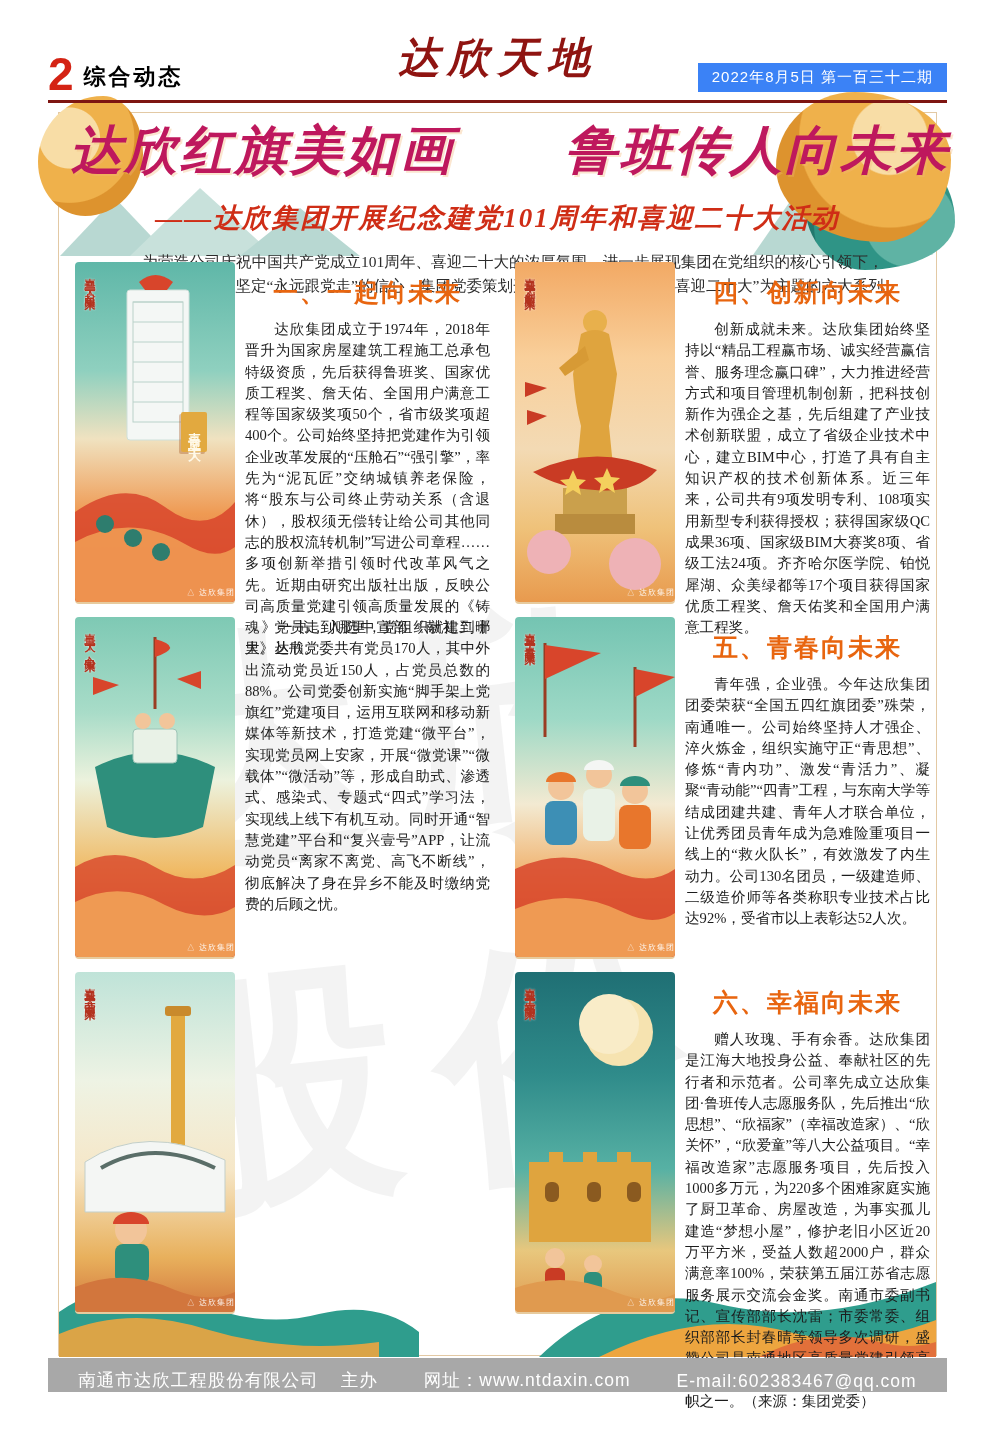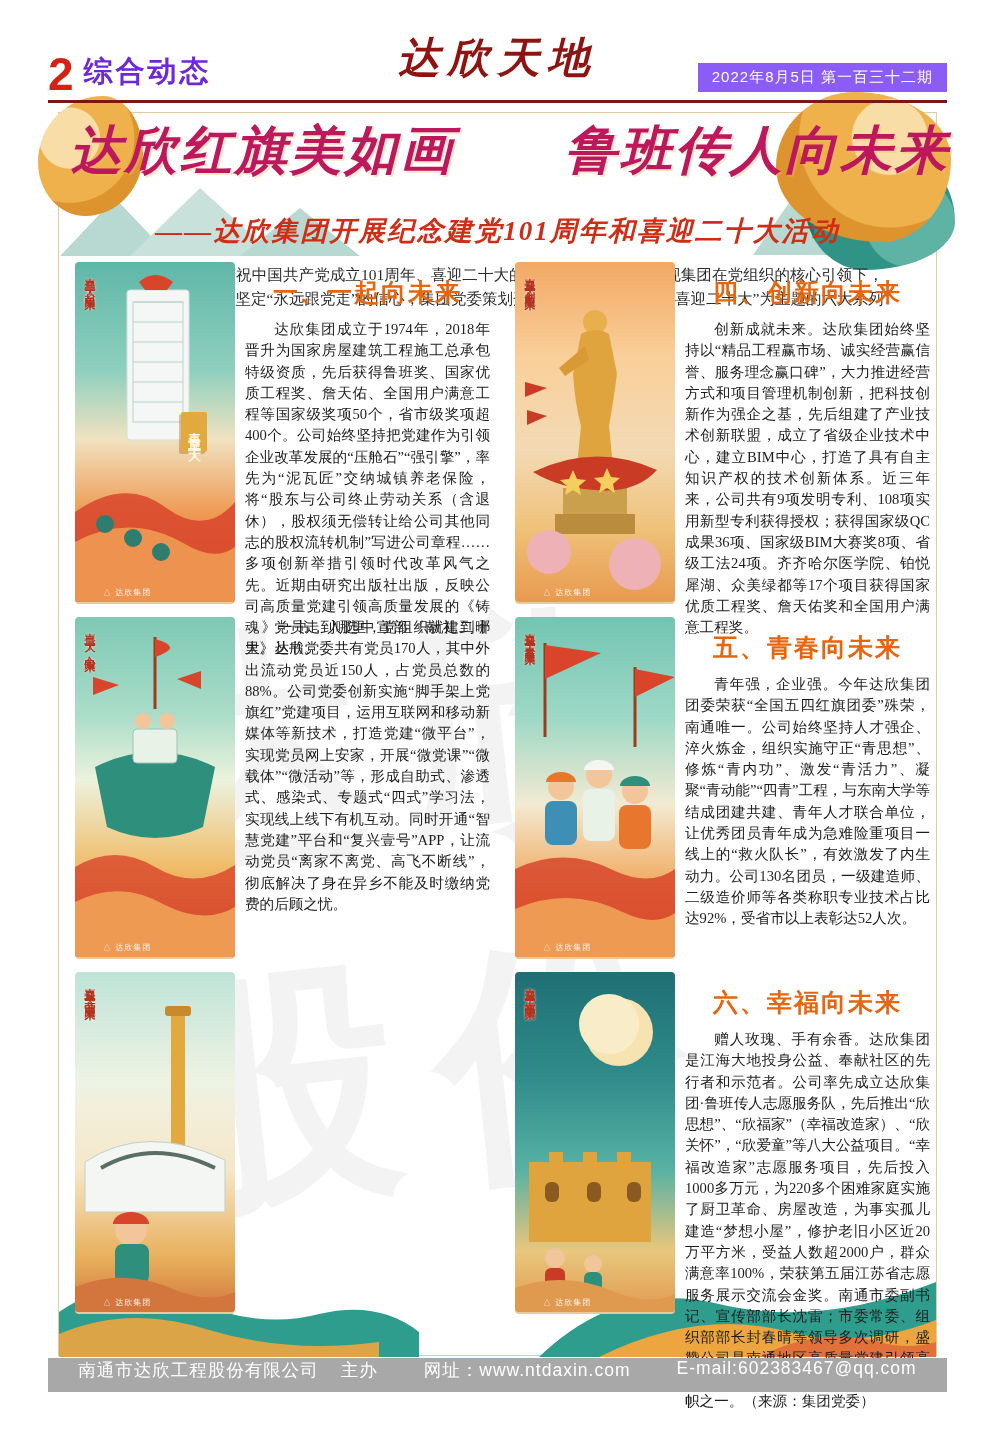--- a/index.html
+++ b/index.html
@@ -4,23 +4,23 @@
 <style>
   * { margin:0; padding:0; box-sizing:border-box; }
   html,body { background:#ffffff; }
   body { font-family:"Liberation Serif", serif; }
   .page { position:relative; width:995px; height:1437px; background:#fff; overflow:hidden; margin:0 auto; }
 
   
   .header { position:absolute; top:52px; left:48px; right:48px; height:46px; z-index:6; }
   .pageno-group { position:absolute; left:0; bottom:4px; display:flex; align-items:flex-end; gap:10px; }
   .pageno { font-family:"Liberation Sans",sans-serif; font-weight:bold; font-size:46px; line-height:0.85; color:#d42314; }
-  .section-name { font-family:"Liberation Sans",sans-serif; font-weight:bold; font-size:29px; color:#6d28d9; letter-spacing:3px; padding-bottom:2px; }
+  .section-name { font-family:"Liberation Sans",sans-serif; font-weight:bold; font-size:22px; color:#000000; letter-spacing:3px; padding-bottom:2px; }
   .masthead { position:absolute; left:50%; transform:translateX(-50%); bottom:12px; font-size:42px; font-weight:bold; font-style:italic; color:#8f1411; letter-spacing:8px; }
-  .issue-box { position:absolute; right:0; bottom:6px; background:#8b5cf6; color:#fff; font-family:"Liberation Sans",sans-serif; font-size:15px; padding:5px 14px; letter-spacing:1px; }
+  .issue-box { position:absolute; right:0; bottom:6px; background:#3b82f6; color:#fff; font-family:"Liberation Sans",sans-serif; font-size:15px; padding:5px 14px; letter-spacing:1px; }
   .red-rule { position:absolute; top:100px; left:48px; right:48px; height:3px; background:#7e1511; z-index:6; }
 
   
   .frame { position:absolute; top:112px; left:58px; width:879px; height:1244px; border:1px solid #e3c9a4; z-index:1; }
 
   
   .deco { position:absolute; pointer-events:none; }
   .cloud-gold-tl { top:96px; left:38px; width:105px; height:120px; z-index:4;
     background:radial-gradient(circle at 30% 35%, #f8dda6 0 28%, #efb14b 29% 60%, #dd932e 61% 100%);
     border-radius:62% 38% 55% 45% / 55% 48% 52% 45%; }
@@ -39,36 +39,36 @@
 
   
   .watermark { position:absolute; top:560px; left:130px; width:720px; z-index:1;
     font-size:250px; line-height:1.35; font-weight:bold; color:rgba(90,90,90,0.07);
     letter-spacing:40px; transform:rotate(-6deg); }
 
   
   .headline-block { position:absolute; top:116px; left:70px; width:855px; z-index:5; text-align:center; }
   .main-title { font-size:52px; font-weight:bold; font-style:italic; color:#be185d; letter-spacing:3px;
     text-shadow:2px 2px 0 rgba(244,183,120,.35); white-space:nowrap; }
-  .sub-title { margin-top:27px; font-size:27px; font-weight:bold; font-style:italic; color:#cf2d16; letter-spacing:2px; }
+  .sub-title { margin-top:14px; font-size:27px; font-weight:bold; font-style:italic; color:#cf2d16; letter-spacing:2px; }
   .intro { margin:14px auto 0; width:772px; font-size:15.5px; line-height:1.55; color:#2c2c2c;
     text-align:justify; text-indent:2em; }
 
   
   .articles { position:absolute; top:262px; left:75px; width:855px; display:flex; gap:25px; z-index:5; }
   .col { width:415px; display:flex; flex-direction:column; }
   .article { display:flex; gap:10px; margin-bottom:8px; }
   .article.fixed { height:347px; }
 
   .illus { position:relative; width:160px; height:340px; flex:0 0 160px; border-radius:4px; overflow:hidden;
     box-shadow:0 2px 0 #e7cb9e; }
   .caption { position:absolute; top:7px; left:7px; z-index:3; display:flex; gap:3px;
     writing-mode:vertical-rl; font-size:11px; font-weight:bold; color:#b3331f; letter-spacing:2px;
     text-shadow:0 0 2px rgba(255,255,255,.8); }
-  .illus-logo { position:absolute; bottom:4px; left:0; right:0; z-index:3; text-align:left;
+  .illus-logo { position:absolute; bottom:4px; left:0; right:0; z-index:3; text-align:right;
     font-size:8px; color:rgba(255,255,255,.9); letter-spacing:1px; font-family:"Liberation Sans",sans-serif;margin-left:28px; }
   .illus svg { position:absolute; inset:0; width:100%; height:100%; }
 
   .ill-1 { background:linear-gradient(180deg,#5fb7a8 0%,#8fd0bf 32%,#f0e2c0 52%,#ef9a53 74%,#d95f35 100%); }
   .ill-2 { background:linear-gradient(180deg,#7ec9b4 0%,#a8dcc8 28%,#ecf2dd 48%,#f0b963 75%,#cf5a36 100%); }
   .ill-3 { background:linear-gradient(180deg,#bfe3d8 0%,#eef3e4 32%,#f6e7c8 58%,#e8b05c 84%,#d2763d 100%); }
   .ill-4 { background:linear-gradient(180deg,#f2a964 0%,#f9cf9a 28%,#f3dab4 55%,#efc27a 78%,#e89a4e 100%); }
   .ill-5 { background:linear-gradient(180deg,#74c4b2 0%,#9ed9c6 30%,#f3ead2 55%,#f0a75a 80%,#d85f38 100%); }
   .ill-6 { background:linear-gradient(180deg,#1f6f74 0%,#2f8b8a 30%,#57b1a4 58%,#e8c77d 82%,#e09a4f 100%); }
 
@@ -76,21 +76,21 @@
     background:#e2a93f; color:#fff9e8; font-size:13px; font-weight:bold; letter-spacing:4px;
     padding:10px 4px; border-radius:2px; box-shadow:-2px 2px 0 rgba(160,80,30,.35); }
 
   .atext { width:245px; }
   .atext h2 { font-family:"Liberation Sans",sans-serif; font-weight:bold; font-size:25px; color:#e8650f;
     letter-spacing:2px; text-align:center; margin:14px 0 10px; white-space:nowrap; }
   .atext p { font-size:14.6px; line-height:1.46; color:#1c1c1c; text-align:justify; text-indent:2em; }
 
   
   .footer { position:absolute; top:1358px; left:48px; right:48px; height:34px; background:#a8a8a8;
-    color:#fff; display:flex; align-items:flex-start; justify-content:center; gap:46px; z-index:7;
+    color:#fff; display:flex; align-items:flex-end; justify-content:center; gap:46px; z-index:7;
     font-family:"Liberation Sans",sans-serif; font-size:17.5px; letter-spacing:1px; }
   .footer .pub { display:flex; gap:22px; }
 </style>
 </head>
 <body>
 
 <div class="page">
 
   <div class="header">
     <div class="pageno-group">

